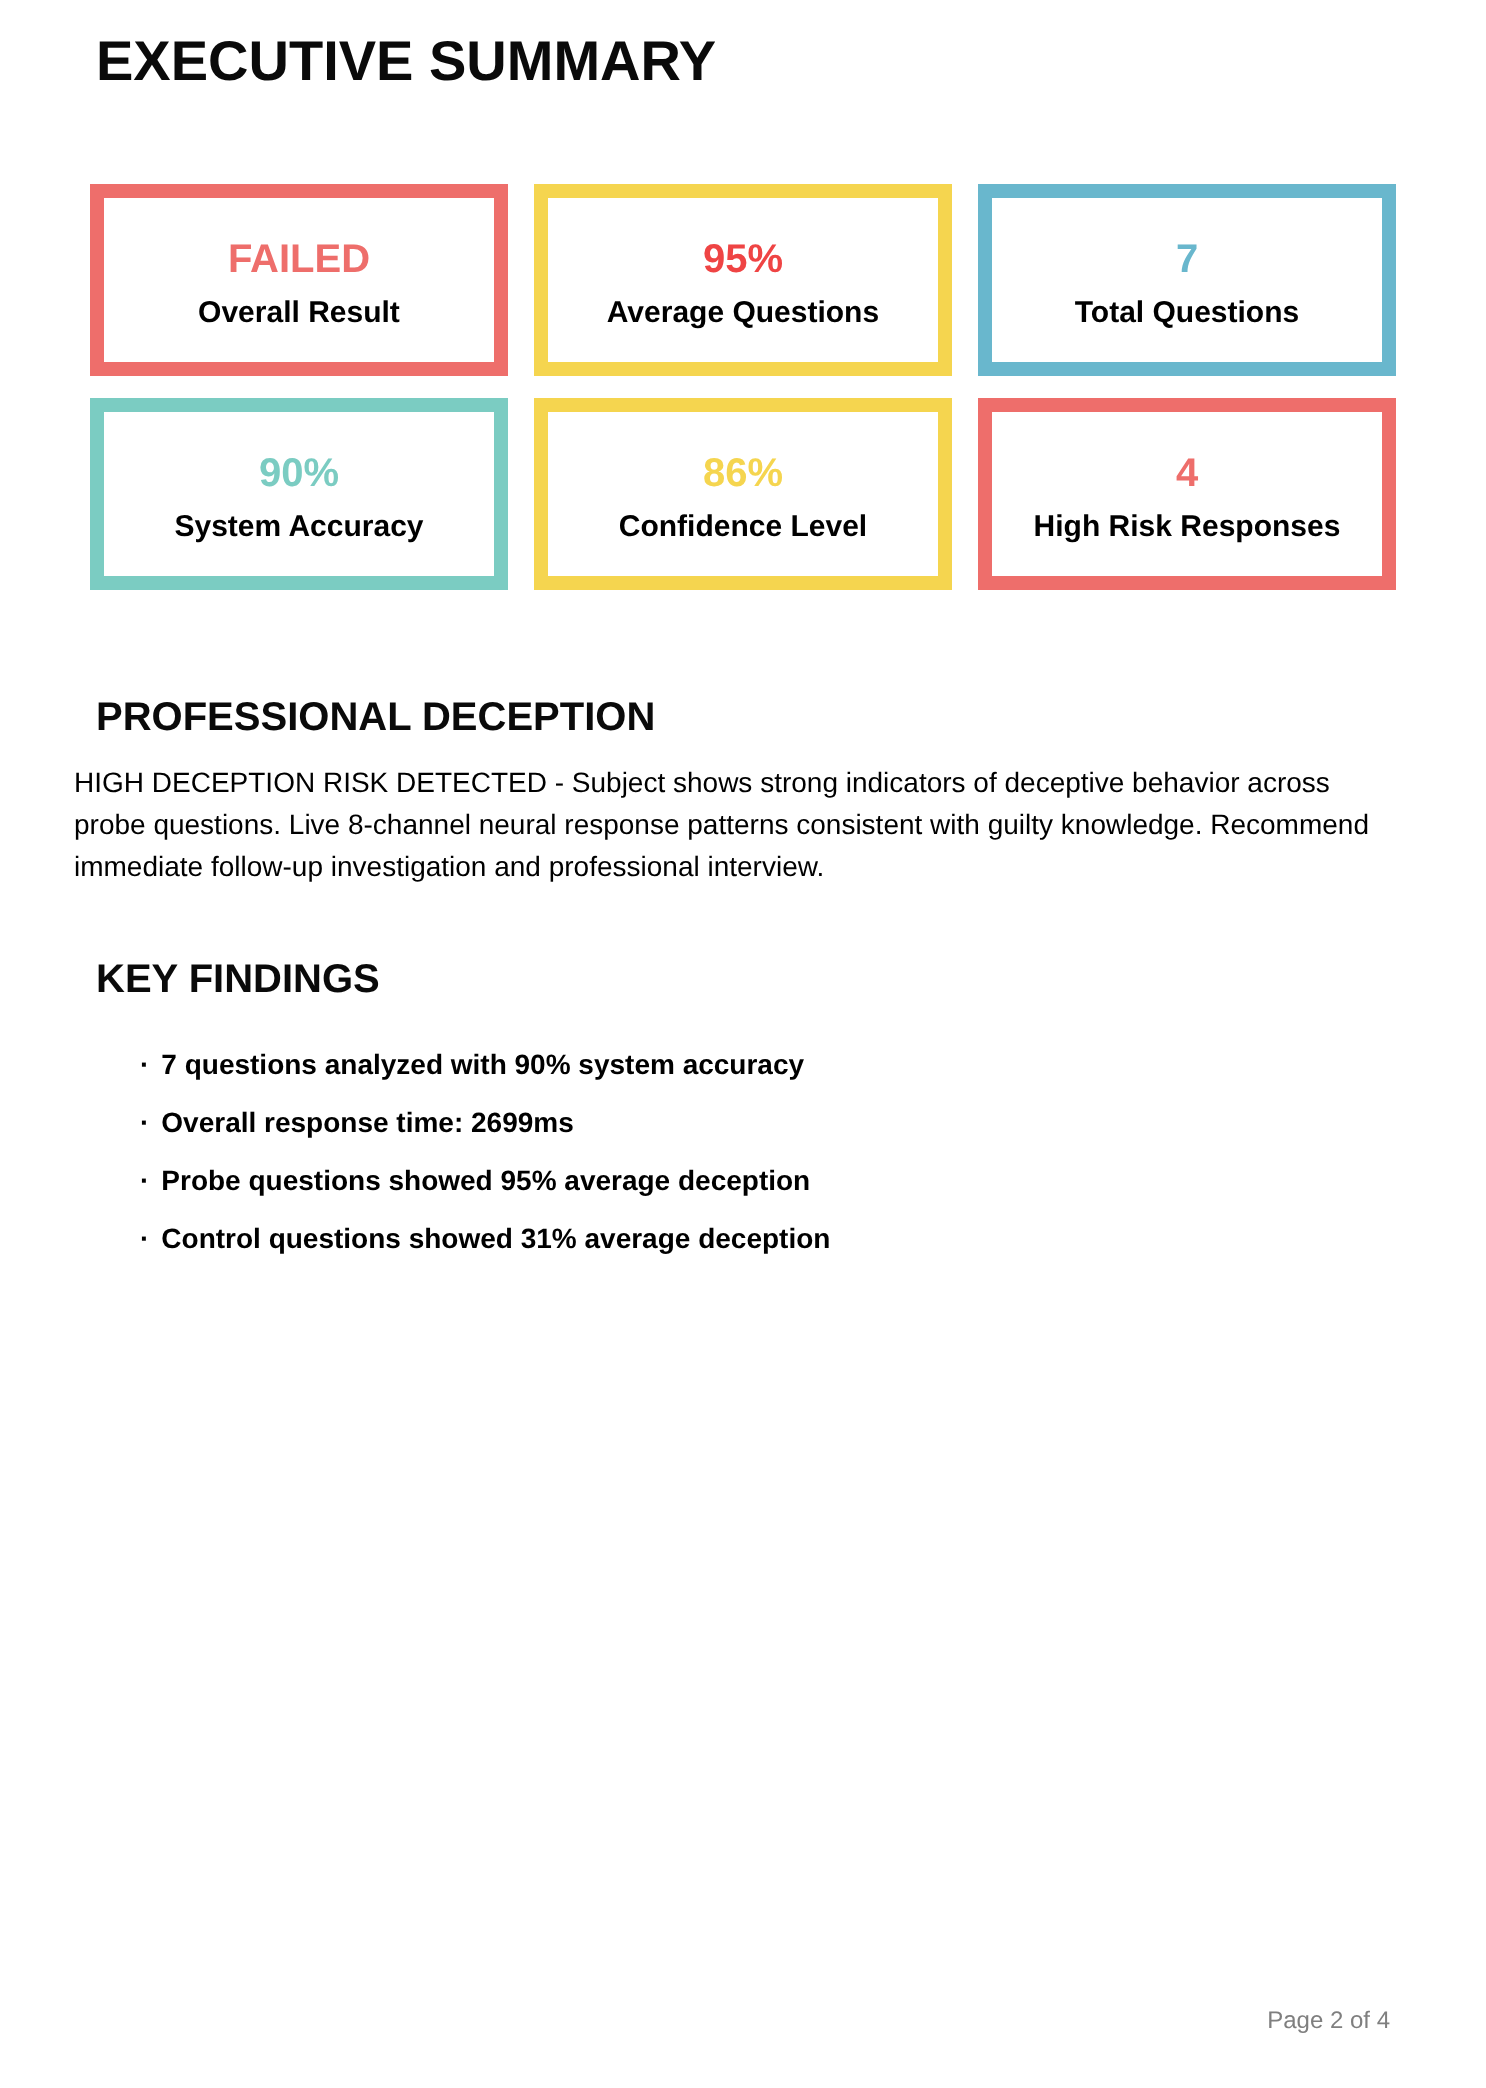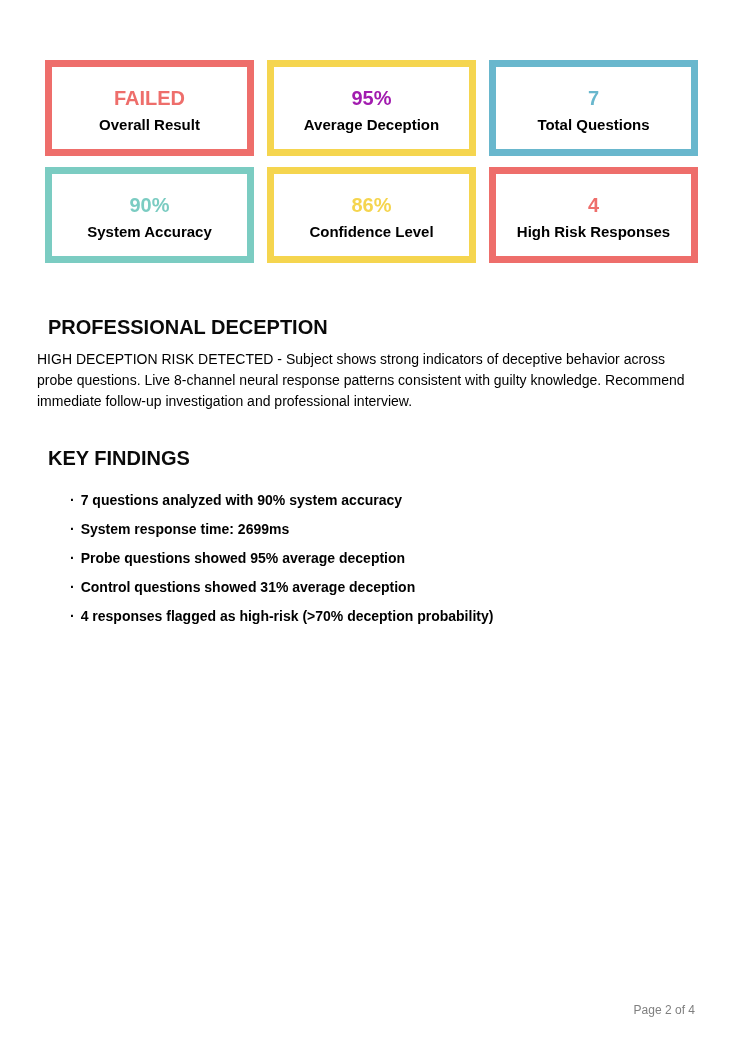--- a/index.html
+++ b/index.html
@@ -97,29 +97,30 @@
     font-size: 12px;
     font-weight: 400;
     color: #7f7f7f;
   }
 </style>
 </head>
 <body>
 
 <div class="content">
 
+  <h1 class="page-title">EXECUTIVE SUMMARY</h1>
 
   <div class="cards">
       <div class="stat-card" style="border-color: rgb(238, 110, 107); text-align: right;">
         <div class="stat-value" style="color: rgb(238, 110, 107);">FAILED</div>
         <div class="stat-label">Overall Result</div>
       </div>
       <div class="stat-card" style="border-color: rgb(245, 213, 79);">
-        <div class="stat-value" style="color: #a21caf;">95%</div>
-        <div class="stat-label">Average Deception</div>
+        <div class="stat-value" style="color: #ef4444;">95%</div>
+        <div class="stat-label">Average Questions</div>
       </div>
       <div class="stat-card" style="border-color: rgb(105, 183, 205);">
         <div class="stat-value" style="color: rgb(105, 183, 205);">7</div>
         <div class="stat-label">Total Questions</div>
       </div>
       <div class="stat-card" style="border-color: rgb(123, 204, 194); text-align: right;">
         <div class="stat-value" style="color: rgb(123, 204, 194);">90%</div>
         <div class="stat-label">System Accuracy</div>
       </div>
       <div class="stat-card" style="border-color: rgb(245, 213, 79);">
@@ -133,20 +134,19 @@
     </div>
 
   <h2 class="section-heading pa-heading">PROFESSIONAL DECEPTION</h2>
 
   <p class="assessment-body">HIGH DECEPTION RISK DETECTED - Subject shows strong indicators of deceptive behavior across probe questions. Live 8-channel neural response patterns consistent with guilty knowledge. Recommend immediate follow-up investigation and professional interview.</p>
 
   <h2 class="section-heading kf-heading">KEY FINDINGS</h2>
 
   <ul class="findings-list">
       <li>7 questions analyzed with 90% system accuracy</li>
-      <li>System response time: 2699ms</li>
+      <li>Overall response time: 2699ms</li>
       <li>Probe questions showed 95% average deception</li>
       <li>Control questions showed 31% average deception</li>
-      <li>4 responses flagged as high-risk (&gt;70% deception probability)</li>
     </ul>
 
   <div class="page-footer">Page 2 of 4</div>
 </div>
 
 </body></html>

